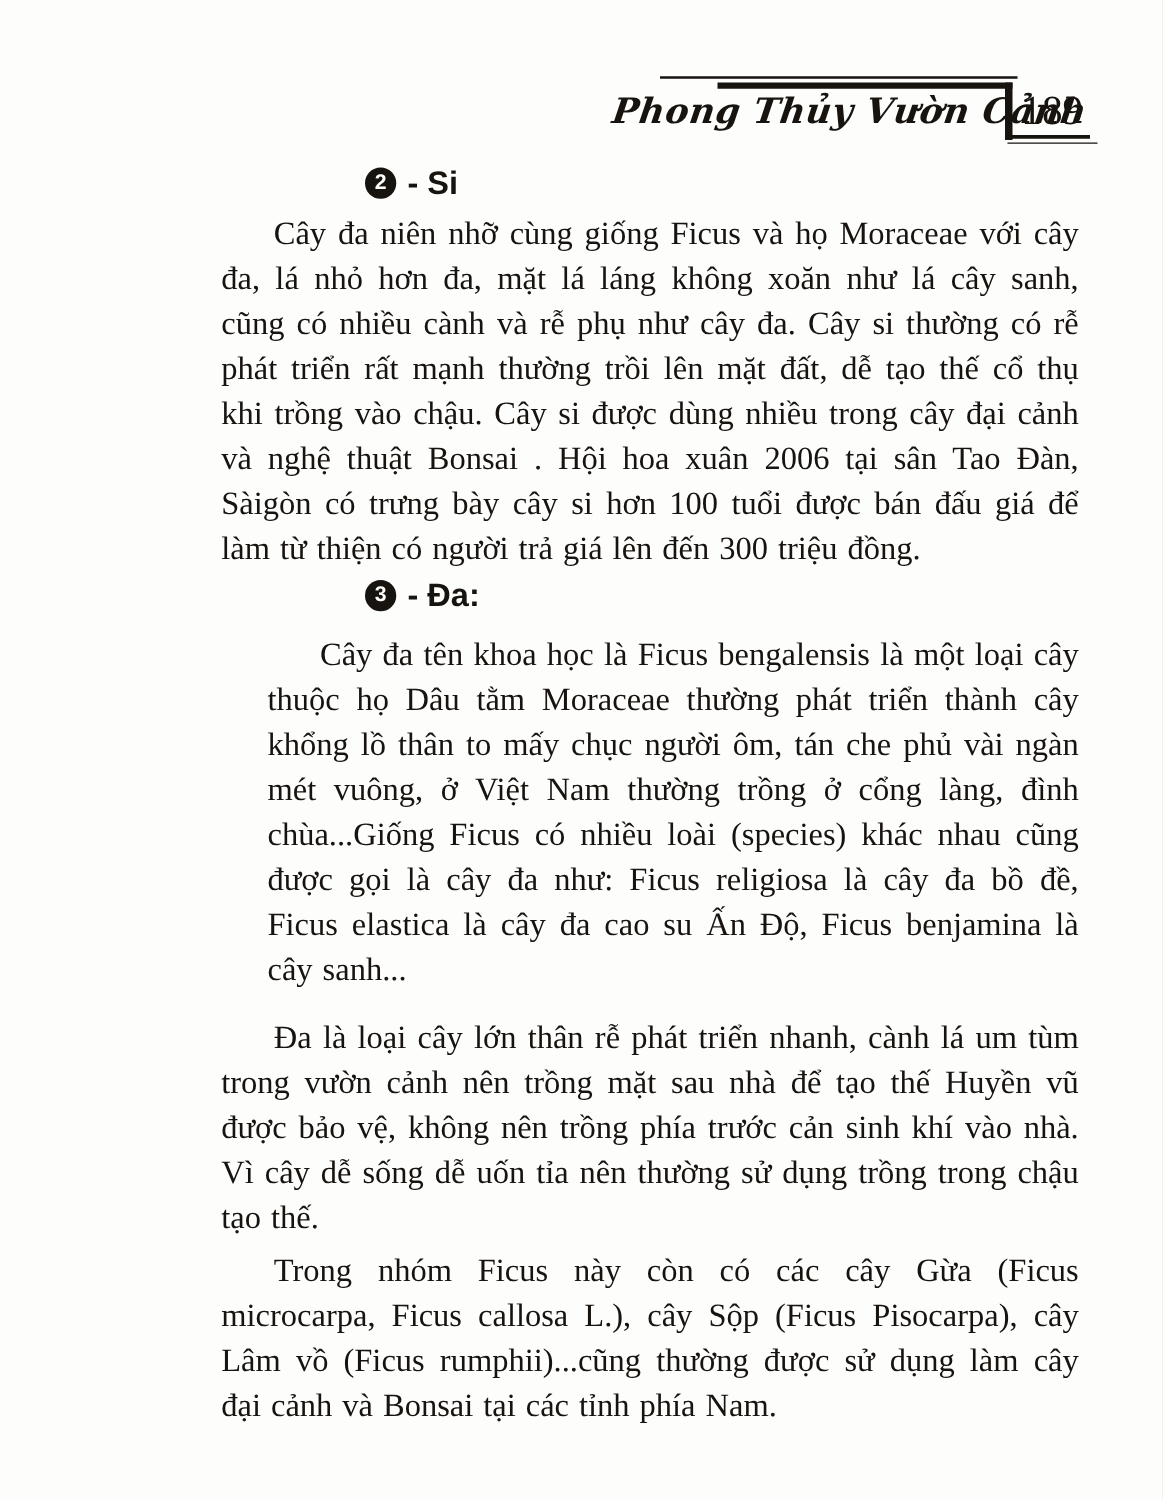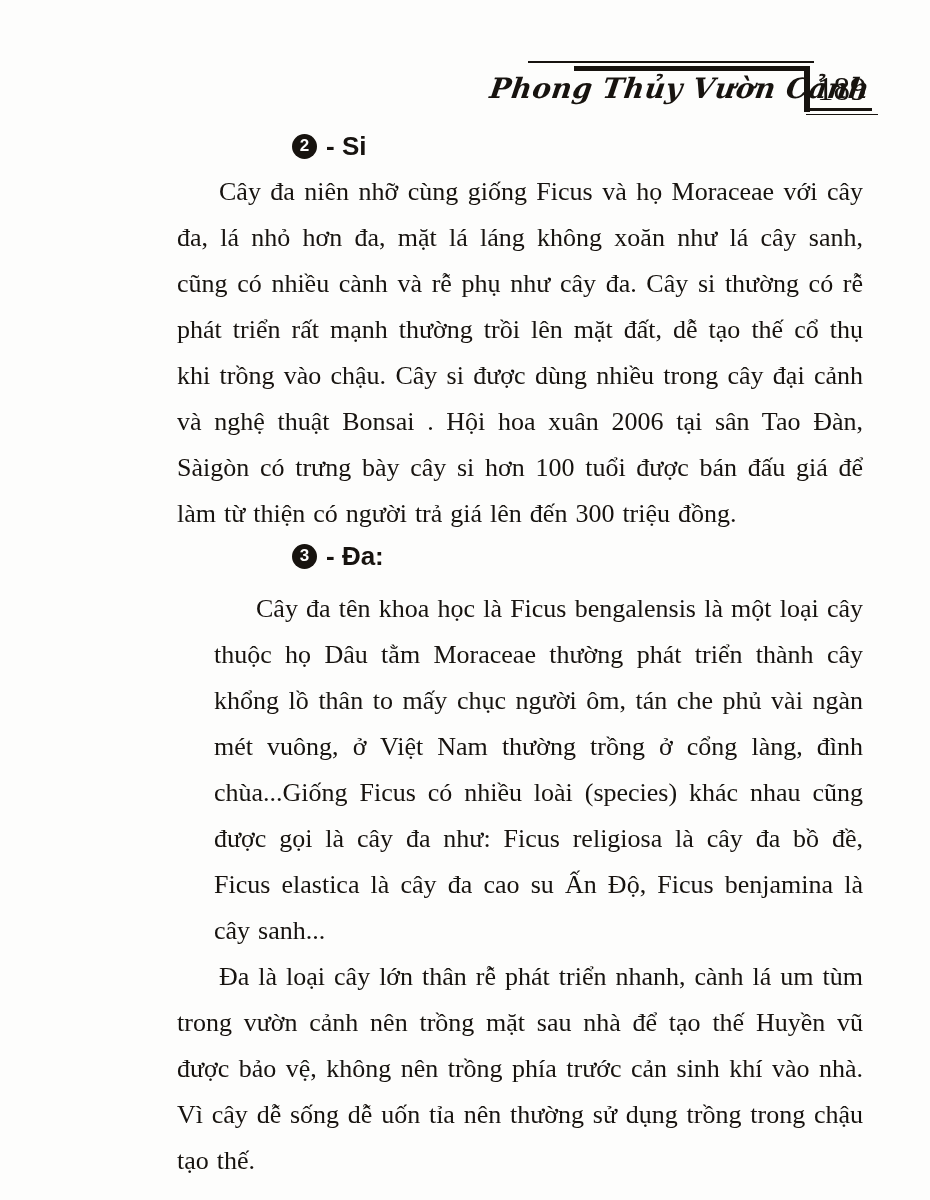--- a/index.html
+++ b/index.html
@@ -75,28 +75,28 @@
     color: #fdfdfc;
     align-items: center;
     justify-content: center;
     font-size: 17px;
     font-weight: bold;
     flex: 0 0 auto;
   }
   p.body-par {
     margin: 0;
     font-size: 26px;
-    line-height: 46px;
+    line-height: 36px;
     text-align: justify;
     text-indent: 42px;
     word-spacing: 1.5px;
   }
   p.body-par.p1 { margin-top: 8px; }
   p.body-par.p2 { margin-top: 0; margin-left: 37px; }
-  p.body-par.p3 { margin-top: 0; }
+  p.body-par.p3 { margin-top: 18px; }
   p.body-par.p4 { margin-top: 7px; }
 </style>
 </head>
 <body>
 
 <div class="page">
 
   <header>
     <div class="rule-thin"></div>
     <div class="rule-thick"></div>
@@ -116,16 +116,17 @@
 
     <p class="body-par p1">Cây đa niên nhỡ cùng giống Ficus và họ Moraceae với cây đa, lá nhỏ hơn đa, mặt lá láng không xoăn như lá cây sanh, cũng có nhiều cành và rễ phụ như cây đa. Cây si thường có rễ phát triển rất mạnh thường trồi lên mặt đất, dễ tạo thế cổ thụ khi trồng vào chậu. Cây si được dùng nhiều trong cây đại cảnh và nghệ thuật Bonsai . Hội hoa xuân 2006 tại sân Tao Đàn, Sàigòn có trưng bày cây si hơn 100 tuổi được bán đấu giá để làm từ thiện có người trả giá lên đến 300 triệu đồng.</p>
 
     <h2 class="section-heading second">
       <span class="circle-num">3</span>
       <span>- Đa:</span>
     </h2>
 
     <p class="body-par p2">Cây đa tên khoa học là Ficus bengalensis là một loại cây thuộc họ Dâu tằm Moraceae thường phát triển thành cây khổng lồ thân to mấy chục người ôm, tán che phủ vài ngàn mét vuông, ở Việt Nam thường trồng ở cổng làng, đình chùa...Giống Ficus có nhiều loài (species) khác nhau cũng được gọi là cây đa như: Ficus religiosa là cây đa bồ đề, Ficus elastica là cây đa cao su Ấn Độ, Ficus benjamina là cây sanh...</p>
     <p class="body-par p3">Đa là loại cây lớn thân rễ phát triển nhanh, cành lá um tùm trong vườn cảnh nên trồng mặt sau nhà để tạo thế Huyền vũ được bảo vệ, không nên trồng phía trước cản sinh khí vào nhà. Vì cây dễ sống dễ uốn tỉa nên thường sử dụng trồng trong chậu tạo thế.</p>
+    <p class="body-par p4">Trong nhóm Ficus này còn có các cây Gừa (Ficus microcarpa, Ficus callosa L.), cây Sộp (Ficus Pisocarpa), cây Lâm vồ (Ficus rumphii)...cũng thường được sử dụng làm cây đại cảnh và Bonsai tại các tỉnh phía Nam.</p>
 
   </main>
 
 </div>
 
 </body></html>

